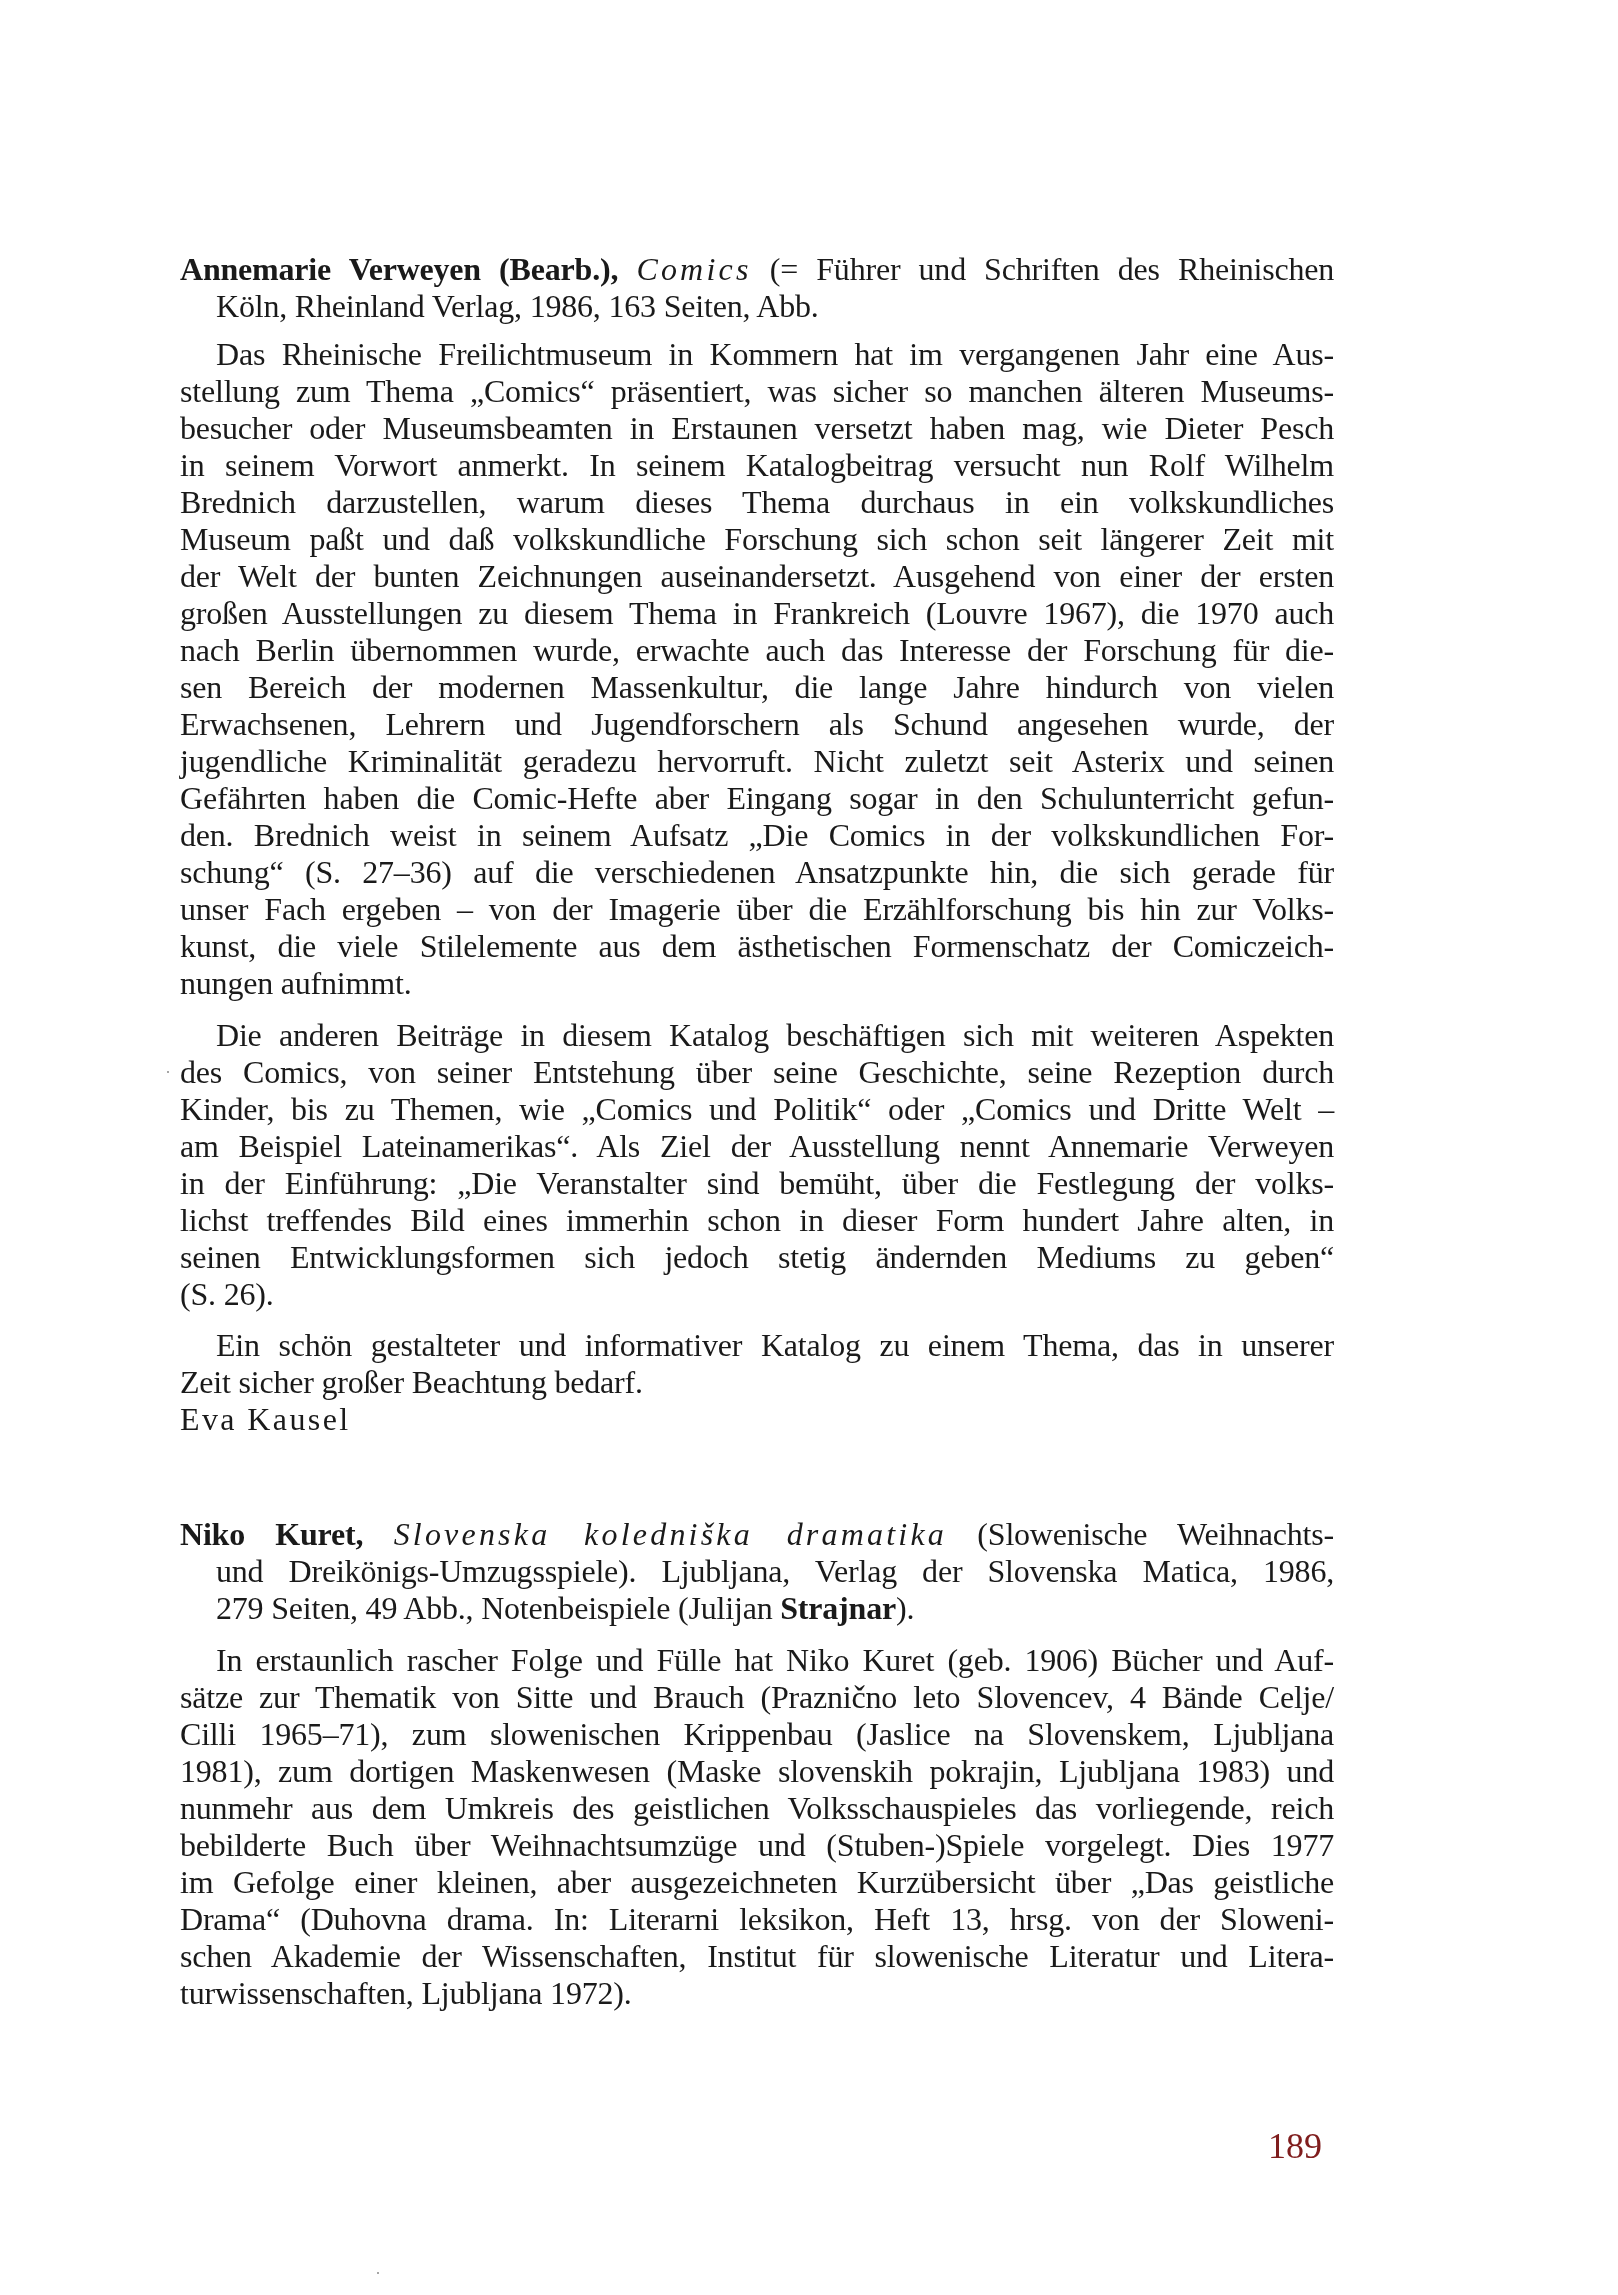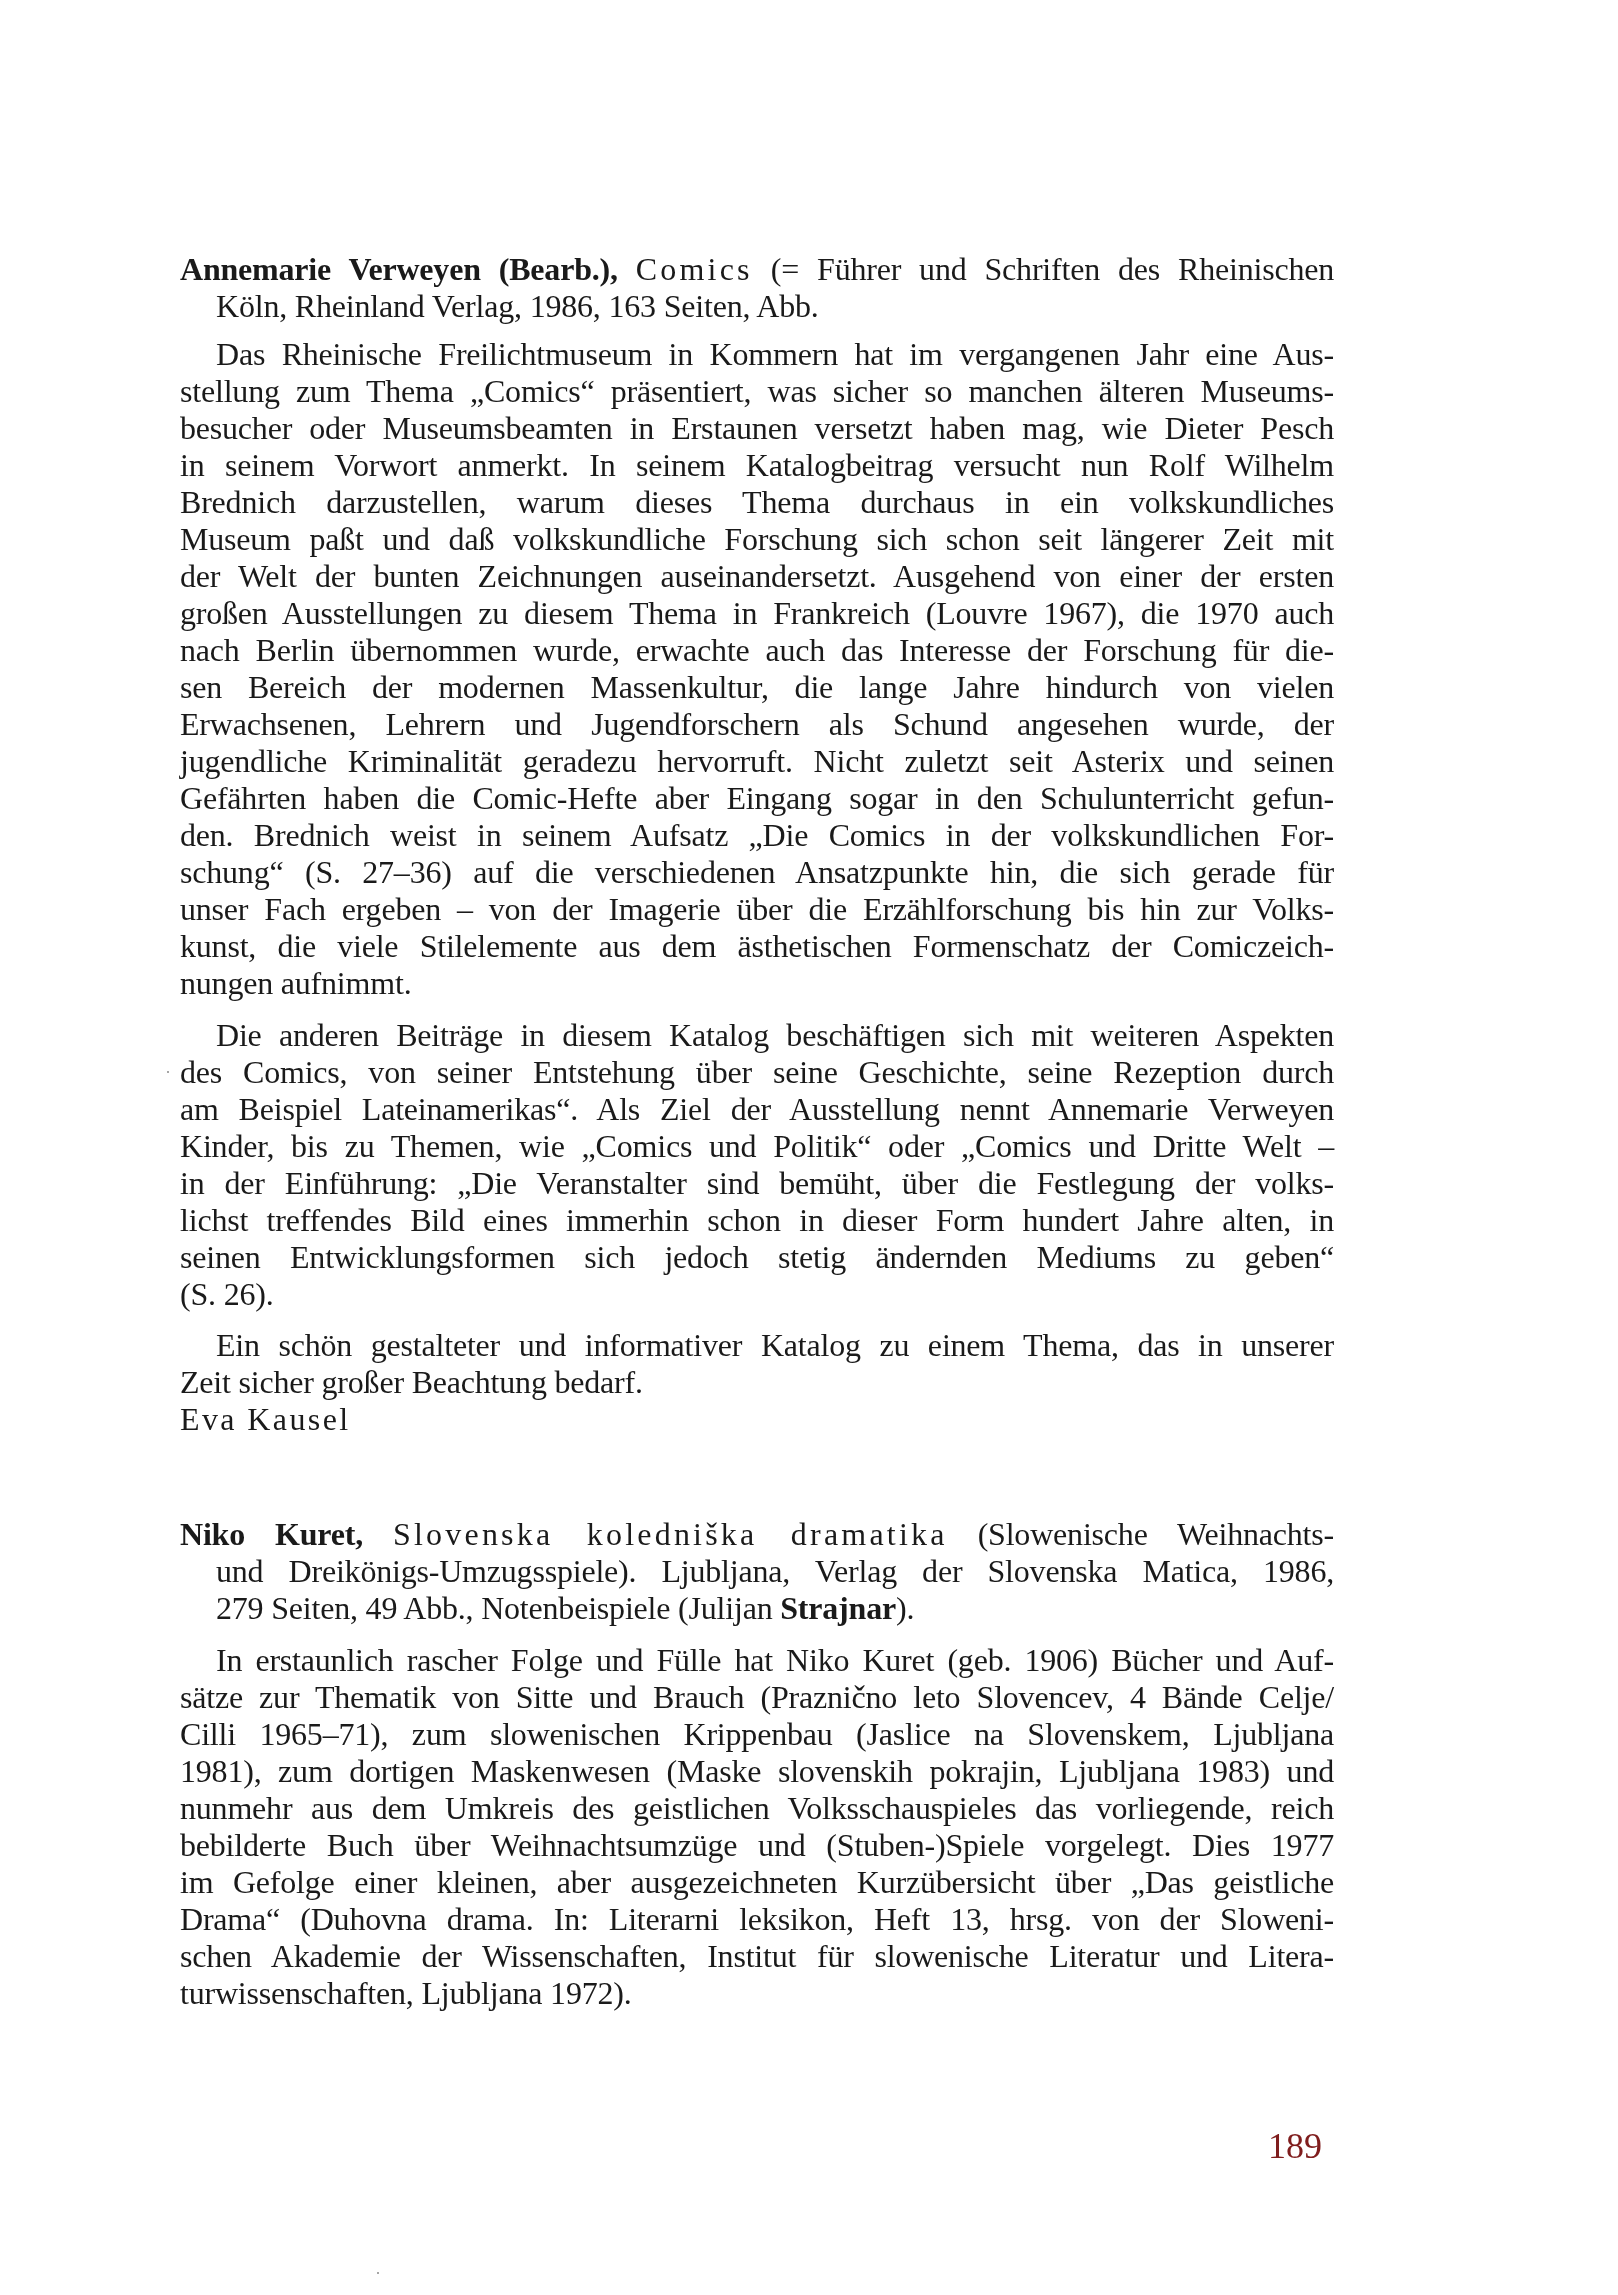--- a/index.html
+++ b/index.html
@@ -37,20 +37,21 @@
       padding-left: 36px;
     }
     .indent {
       padding-left: 36px;
     }
     .heading-author {
       font-weight: bold;
     }
     .spaced {
       letter-spacing: 3.2px;
+      font-style: italic;
     }
     .gap-small { height: 11.3px; }
     .gap-medium { height: 14.6px; }
     .gap-large { height: 78px; }
     .signature {
       font-size: 32px;
       line-height: 37px;
       text-align: left;
       letter-spacing: 2.4px;
     }
@@ -116,22 +117,22 @@
       <div class="line">unser Fach ergeben – von der Imagerie über die Erzählforschung bis hin zur Volks-</div>
       <div class="line">kunst, die viele Stilelemente aus dem ästhetischen Formenschatz der Comiczeich-</div>
       <div class="line last">nungen aufnimmt.</div>
     </div>
 
     <div class="gap-medium"></div>
 
     <div>
       <div class="line indent">Die anderen Beiträge in diesem Katalog beschäftigen sich mit weiteren Aspekten</div>
       <div class="line">des Comics, von seiner Entstehung über seine Geschichte, seine Rezeption durch</div>
+      <div class="line">Kinder, bis zu Themen, wie „Comics und Politik“ oder „Comics und Dritte Welt –</div>
       <div class="line">am Beispiel Lateinamerikas“. Als Ziel der Ausstellung nennt Annemarie Verweyen</div>
-      <div class="line">Kinder, bis zu Themen, wie „Comics und Politik“ oder „Comics und Dritte Welt –</div>
       <div class="line">in der Einführung: „Die Veranstalter sind bemüht, über die Festlegung der volks-</div>
       <div class="line">lichst treffendes Bild eines immerhin schon in dieser Form hundert Jahre alten, in</div>
       <div class="line">seinen Entwicklungsformen sich jedoch stetig ändernden Mediums zu geben“</div>
       <div class="line last">(S. 26).</div>
     </div>
 
     <div class="gap-medium"></div>
 
     <div>
       <div class="line indent">Ein schön gestalteter und informativer Katalog zu einem Thema, das in unserer</div>

